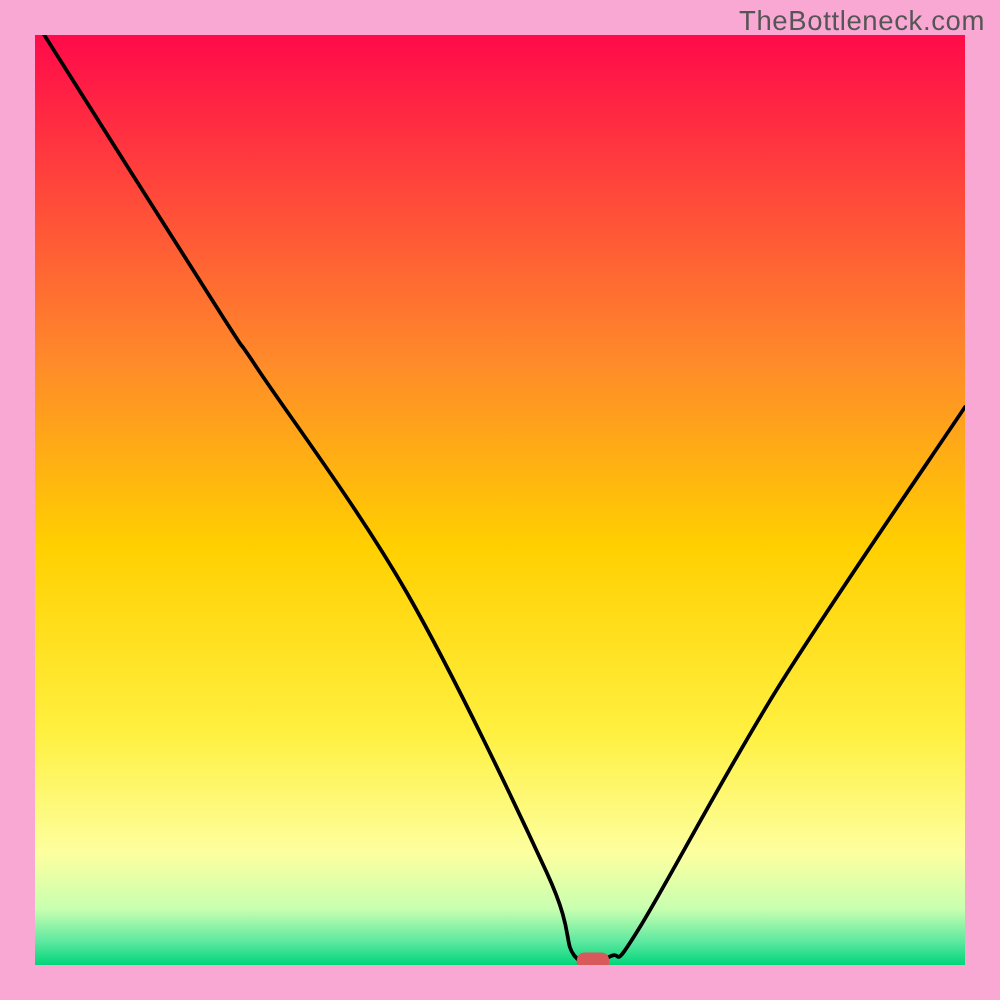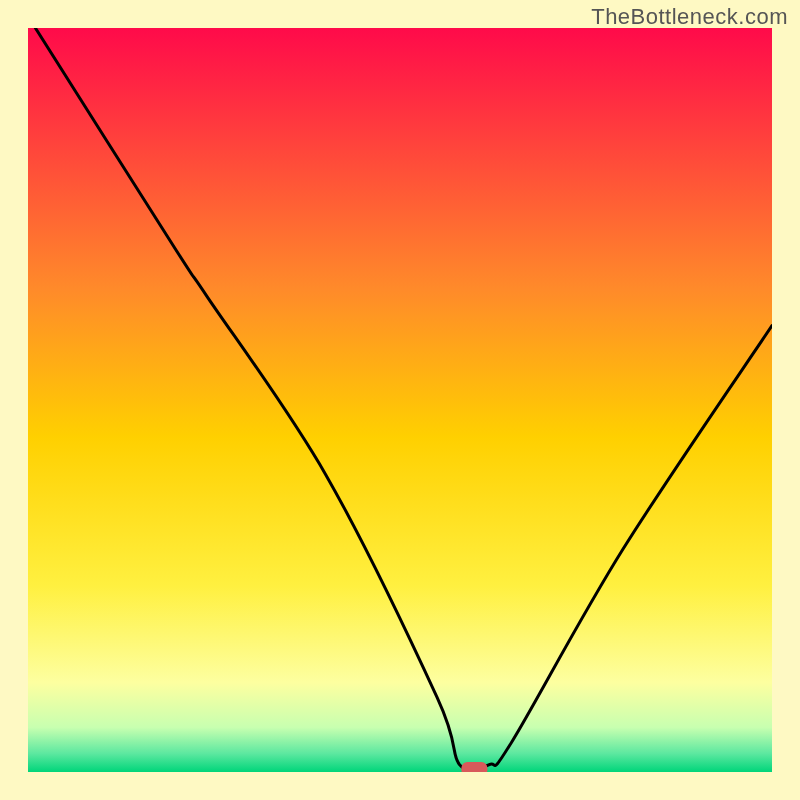--- a/index.html
+++ b/index.html
@@ -8,21 +8,21 @@
     width: 800px;
     height: 800px;
     background: #000;
     font-family: Arial, Helvetica, sans-serif;
     overflow: hidden;
   }
   .frame {
     position: relative;
     width: 800px;
     height: 800px;
-    background: #fef9c3;
+    background: #f9a8d4;
   }
   .watermark {
     position: absolute;
     top: 4px;
     right: 12px;
     color: #555;
     font-size: 22px;
     letter-spacing: 0.5px;
     z-index: 20;
     user-select: none;

